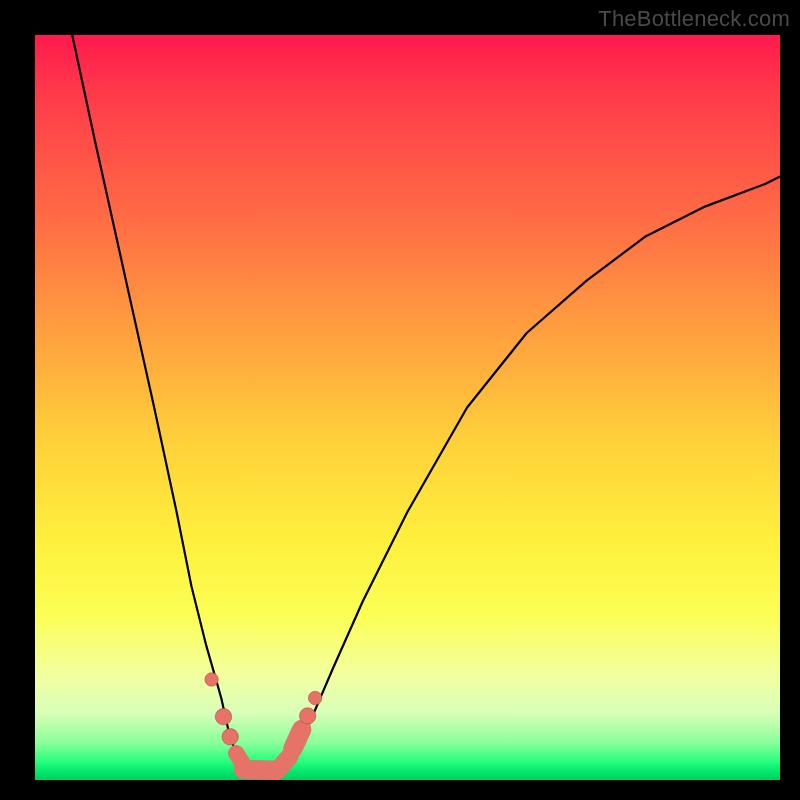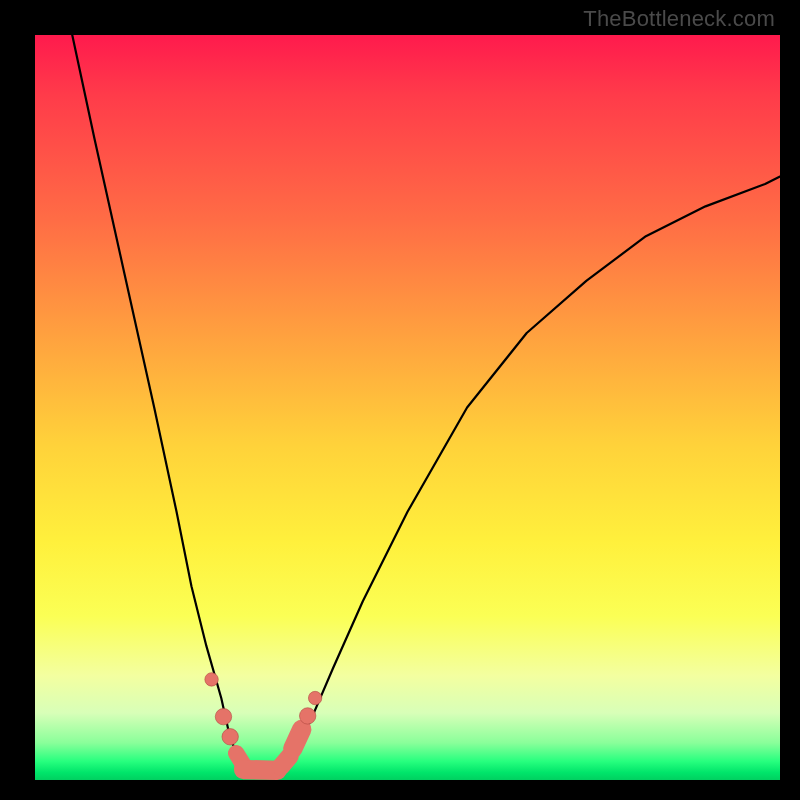--- a/index.html
+++ b/index.html
@@ -36,21 +36,21 @@
       #d8ffb8 91%,
       #8aff9a 95%,
       #27ff7e 97.5%,
       #00e56a 99%,
       #00d060 100%
     );
   }
   .watermark {
     position: absolute;
     top: 6px;
-    right: 25px;
+    right: 10px;
     color: #4a4a4a;
     font-size: 22px;
     letter-spacing: 0.2px;
     user-select: none;
   }
   svg.curve {
     position: absolute;
     left: 0;
     top: 0;
     width: 745px;

